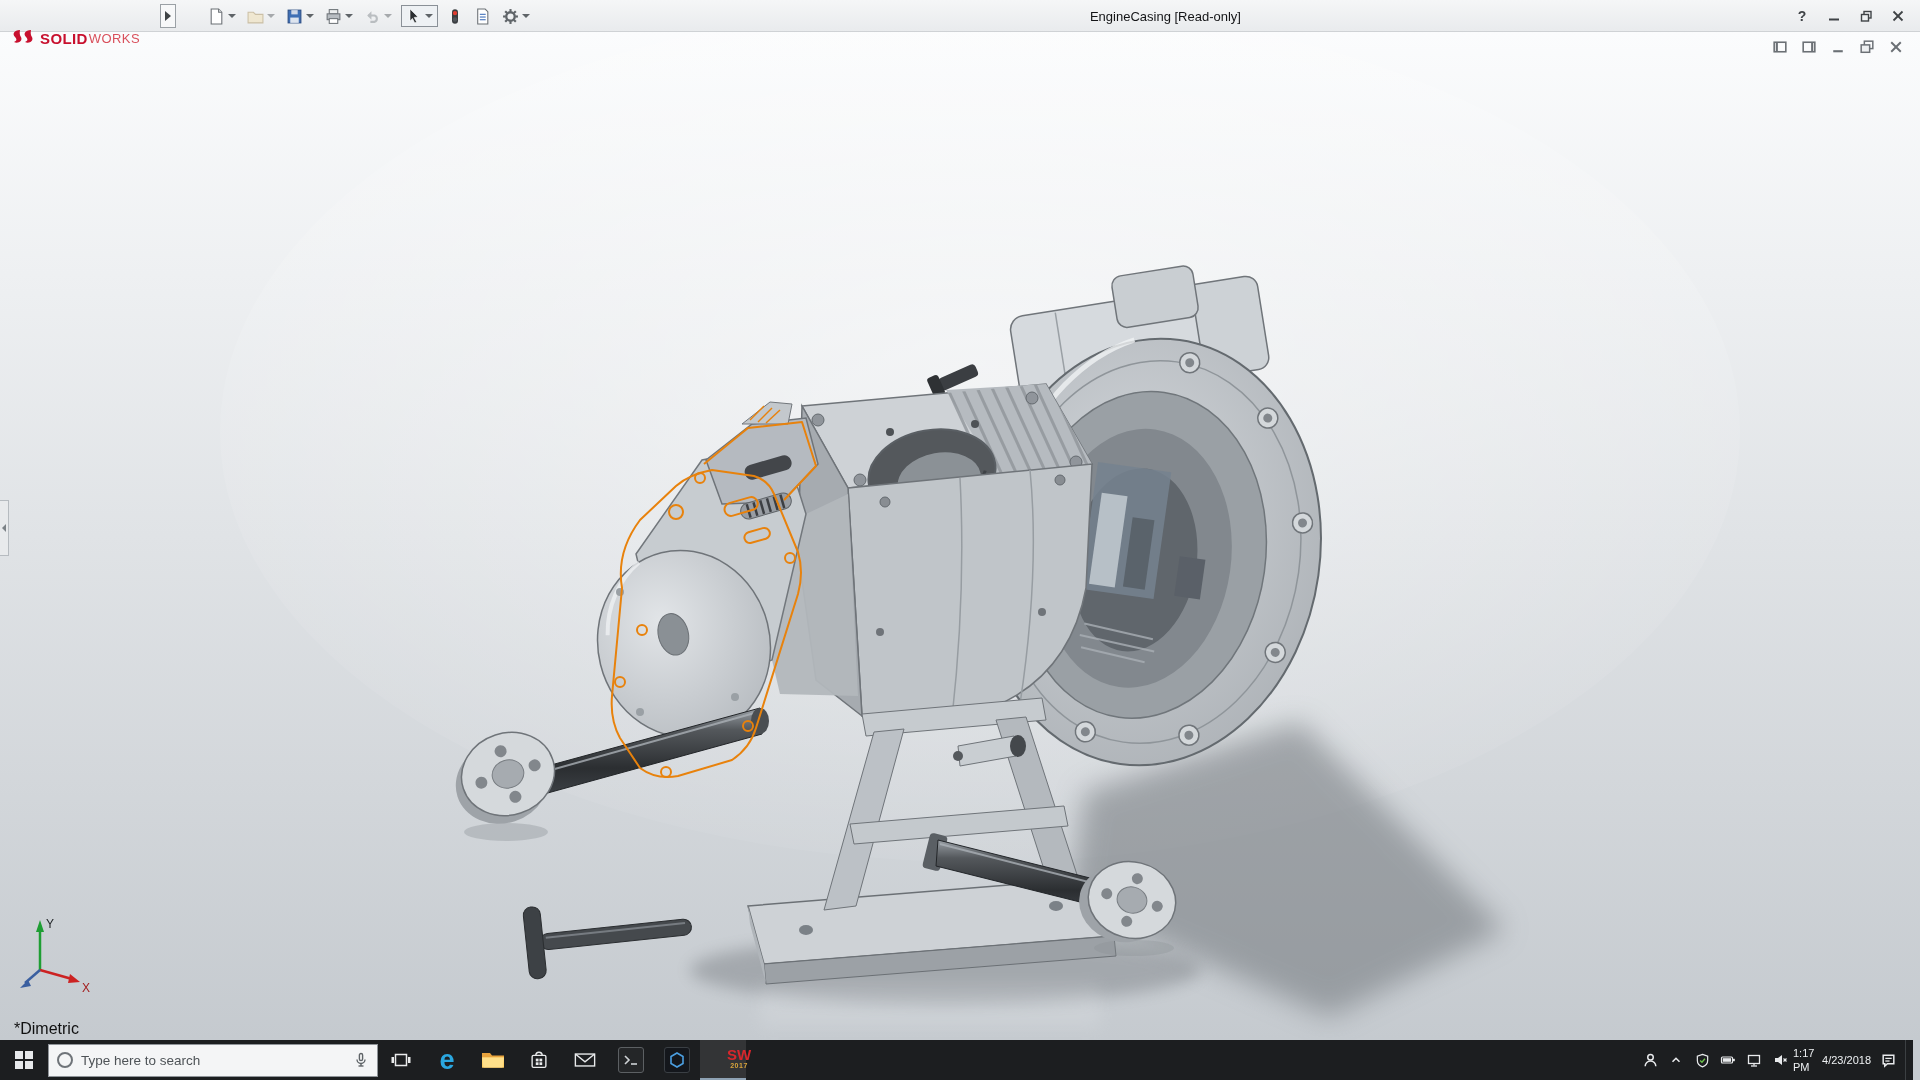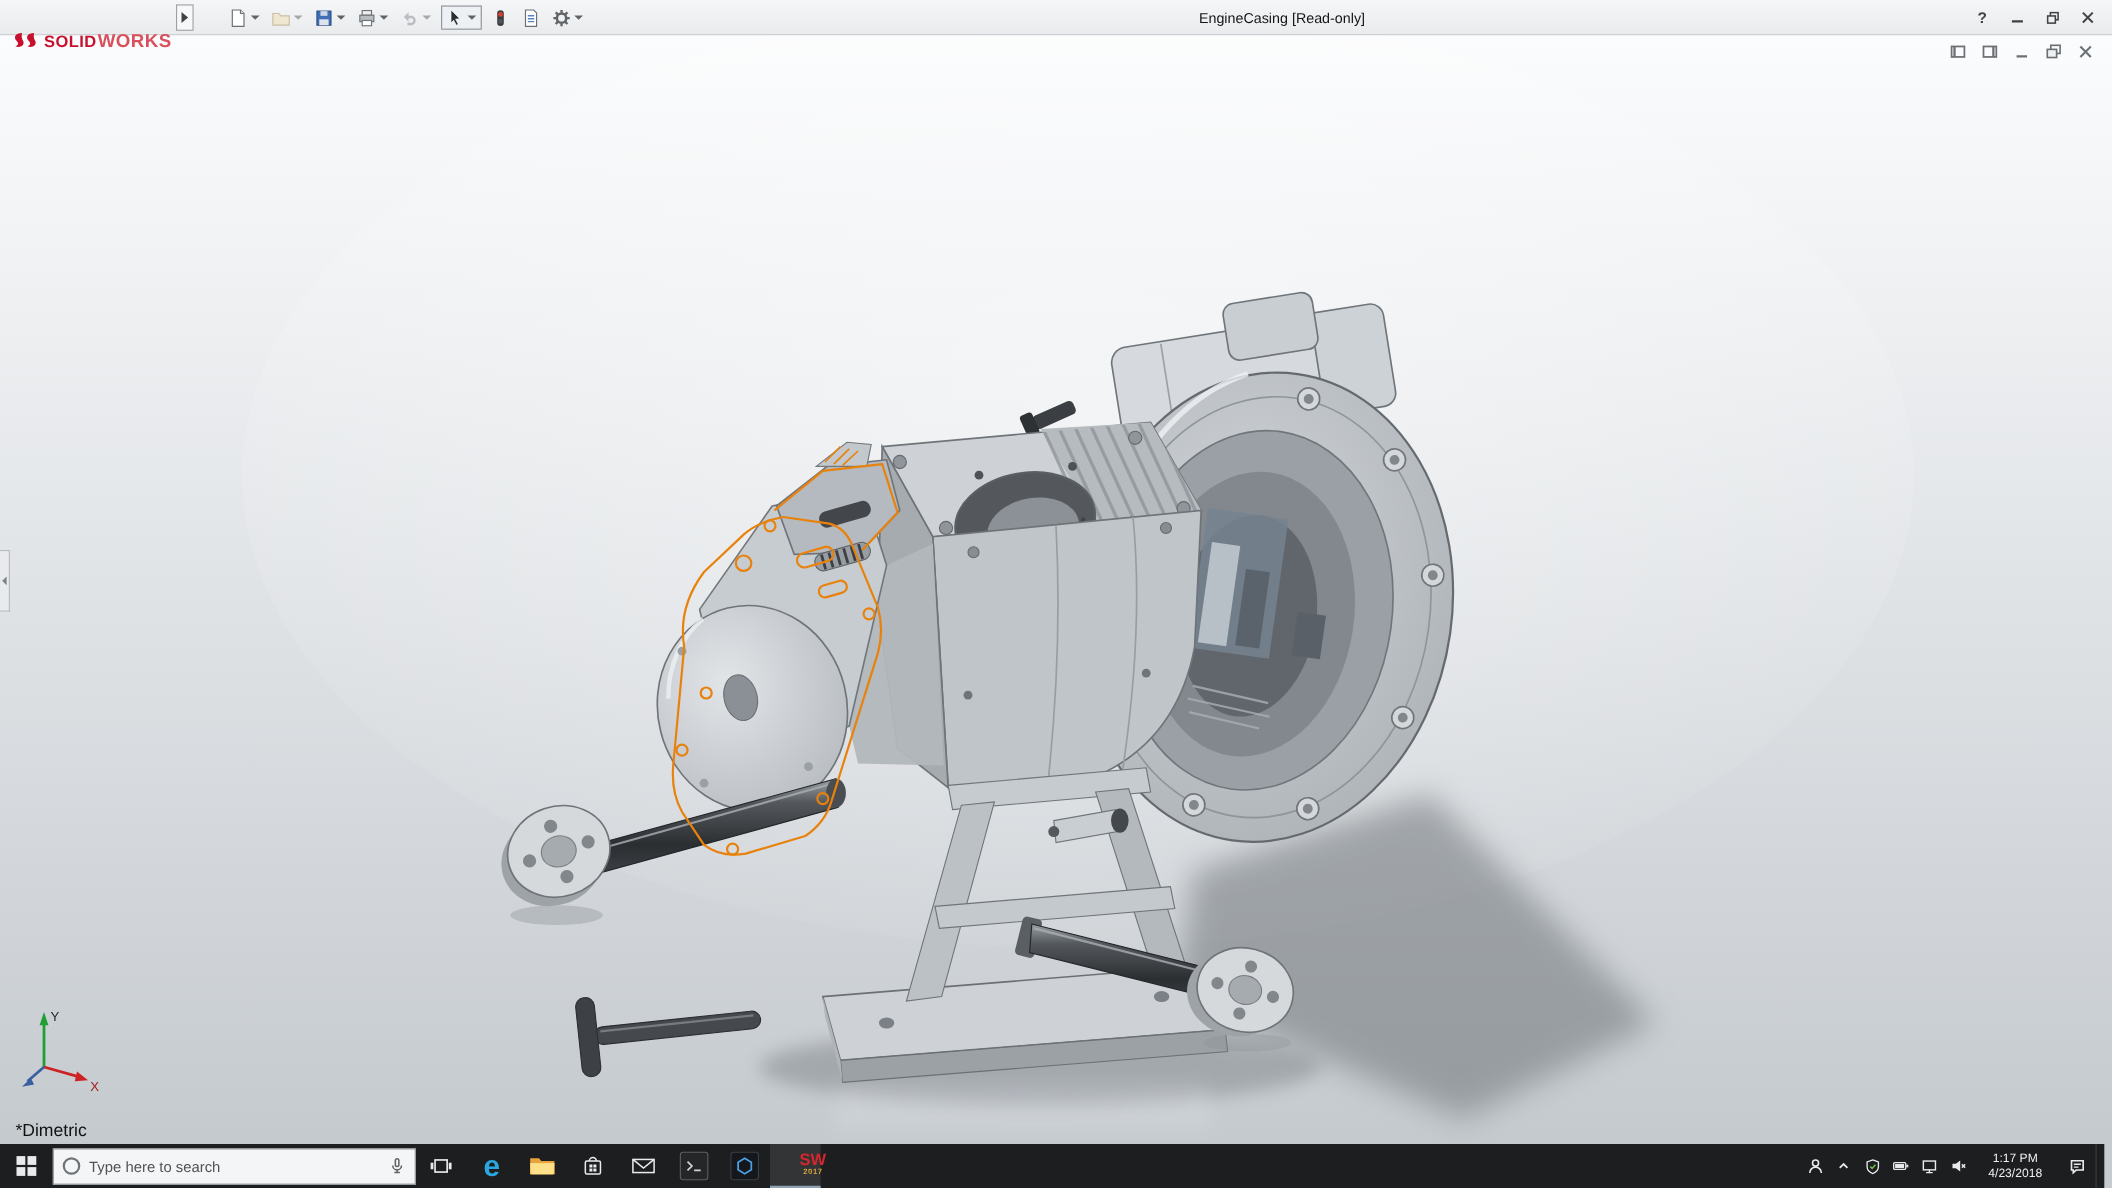--- a/index.html
+++ b/index.html
@@ -3,21 +3,21 @@
 <meta charset="utf-8">
 <style>
   * { margin:0; padding:0; box-sizing:border-box; user-select:none; }
   html,body { width:1920px; height:1080px; overflow:hidden; font-family:"Liberation Sans", sans-serif; cursor:default; background:#c6cbd0; }
 
   
   #titlebar { position:absolute; top:0; left:0; width:1920px; height:32px;
     background:linear-gradient(#f5f6f7,#e9ebed); border-bottom:1px solid #cfd2d5; z-index:30; }
   .logo-wrap { position:absolute; left:10px; top:0; height:32px; display:flex; align-items:center; gap:4px;margin-top:22px; }
   .logo-solid { color:#c8102e; font-weight:700; font-size:15px; letter-spacing:.4px; }
-  .logo-works { color:#d9505c; font-weight:700; font-size:17px; letter-spacing:.4px; margin-left:-3px; }
+  .logo-works { color:#d9505c; font-weight:400; font-size:13px; letter-spacing:.4px; margin-left:-3px; }
   .flyout-btn { position:absolute; left:160px; top:4px; width:16px; height:24px; border:1px solid #9aa0a5; background:#f7f8f9; display:flex; align-items:center; justify-content:center; }
   .flyout-btn .tri { width:0; height:0; border-left:6px solid #3f4346; border-top:5px solid transparent; border-bottom:5px solid transparent; }
 
   .qtoolbar { position:absolute; left:206px; top:0; height:32px; display:flex; align-items:center; gap:7px; }
   .tb-item { display:flex; align-items:center; gap:3px; padding:2px 2px; }
   .tb-item.disabled { opacity:.5; }
   .tb-item.boxed { border:1px solid #8a9097; background:#eef1f4; padding:2px 4px; }
   .tb-caret { width:0; height:0; border-left:4px solid transparent; border-right:4px solid transparent; border-top:4px solid #5f6468; }
   .tb-icon svg { display:block; }
 
@@ -56,21 +56,21 @@
   .edge-e { color:#2aa7e0; font-weight:700; font-size:27px; line-height:24px; }
   .sw-badge { display:flex; flex-direction:column; align-items:center; line-height:11px; }
   .sw-label { color:#d8262c; font-weight:800; font-size:15px; }
   .sw-year { color:#d9a43b; font-size:7px; font-weight:700; letter-spacing:.5px; }
   .dark-tile { width:26px; height:26px; border-radius:3px; display:flex; align-items:center; justify-content:center; }
   .tile-term { background:#242628; border:1px solid #5c6063; }
   .tile-hex { background:#14171c; border:1px solid #3a3f44; }
 
   .tray { margin-left:auto; display:flex; align-items:center; height:40px; }
   .tray-btn { width:26px; height:40px; display:flex; align-items:center; justify-content:center; }
-  .clock-btn { width:78px; height:40px; display:flex; flex-direction:column; align-items:center; justify-content:center; color:#eef1f3; font-size:11px; line-height:14px; }
+  .clock-btn { width:78px; height:40px; display:flex; flex-direction:row; align-items:center; justify-content:center; color:#eef1f3; font-size:11px; line-height:14px; }
   .show-desktop { width:8px; height:40px; border-left:1px solid #3c4043; }
 </style>
 </head>
 <body>
 
 <div id="titlebar">
   <div class="logo-wrap">
     <svg width="26" height="18" viewBox="0 0 26 18">
       <path d="M10 1 C4 1 2 5 5 8 C7 10 7 12 4 13 C8 15 13 12 11 8 C9 5 10 2 10 1 Z" fill="#c8102e"></path>
       <path d="M21 1 C15 1 13 5 16 8 C18 10 18 12 15 13 C19 15 24 12 22 8 C20 5 21 2 21 1 Z" fill="#c8102e"></path>

